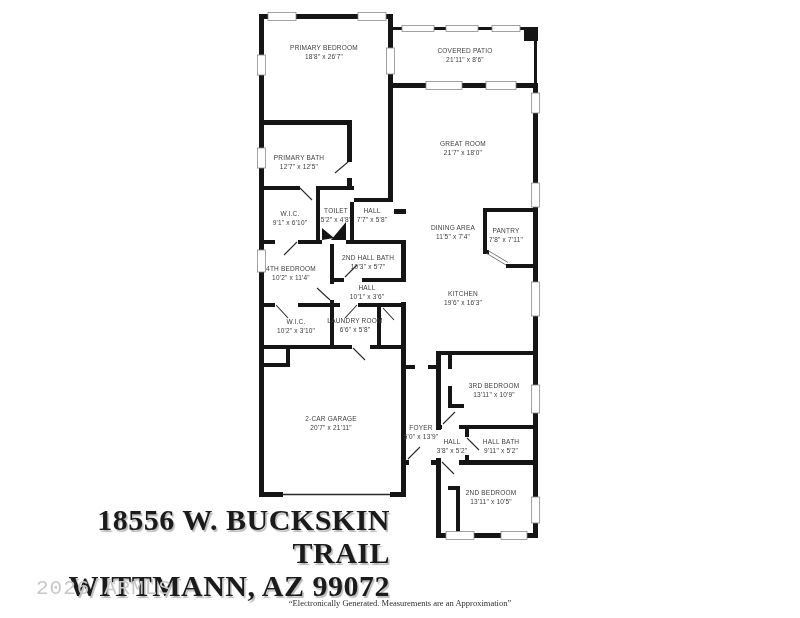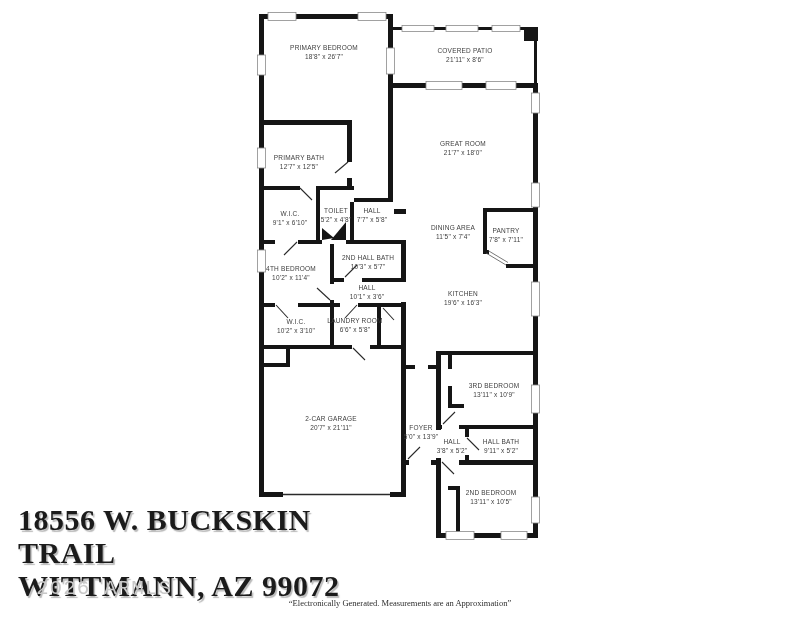--- a/index.html
+++ b/index.html
@@ -5,21 +5,21 @@
   html,body{margin:0;padding:0;background:#ffffff;}
   body{width:800px;height:618px;position:relative;overflow:hidden;
        font-family:"Liberation Sans", sans-serif;}
   .stage{position:absolute;inset:0;}
   svg{position:absolute;left:0;top:0;}
   .lbl{position:absolute;transform:translate(-50%,-50%);text-align:center;
        color:#3d3d3d;font-size:6.5px;line-height:1.45;letter-spacing:.2px;
        white-space:nowrap;}
   .lbl .rname{display:block;}
   .lbl .rdims{display:block;}
-  .address{position:absolute;left:18px;top:503px;width:372px;text-align:left;
+  .address{position:absolute;left:18px;top:503px;width:372px;text-align:right;
            font-family:"Liberation Serif", serif;font-weight:bold;color:#1b1b1b;
            text-shadow:1.5px 1.5px 1px rgba(130,130,130,.55);}
   .address .l1{display:block;font-size:30px;line-height:1.1;letter-spacing:.5px;}
   .address .l2{display:block;font-size:30px;line-height:1.15;letter-spacing:.5px;}
   .watermark{position:absolute;left:3px;top:577px;font-size:21px;color:#c8c8c8;
              letter-spacing:1px;font-family:Liberation Mono, monospace;margin-left:33px;}
   .disclaimer{position:absolute;left:50%;top:598px;transform:translateX(-50%);
               font-family:"Liberation Serif", serif;font-size:8.5px;color:#2e2e2e;
               white-space:nowrap;text-align:right;}
 </style>

